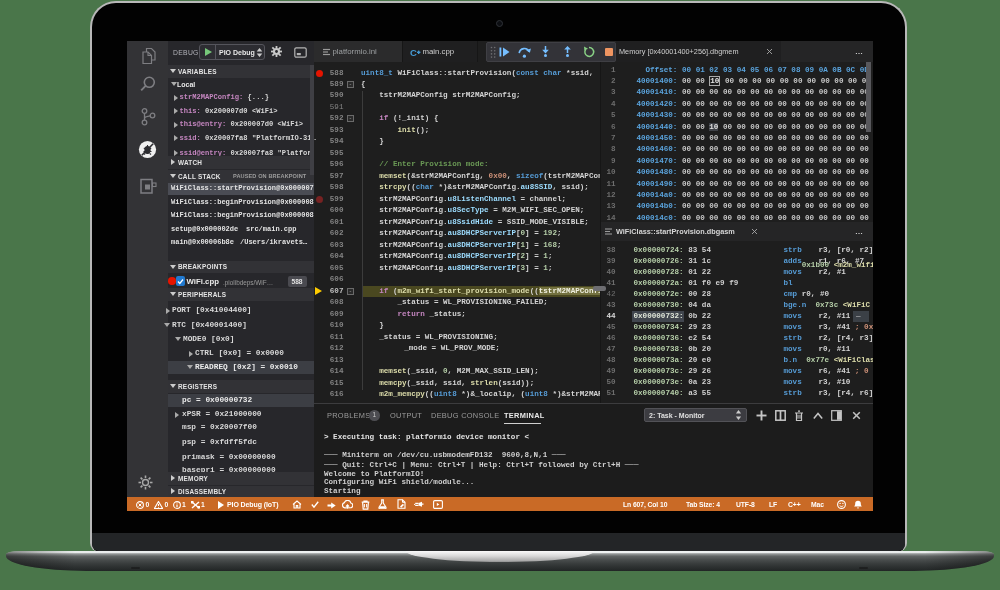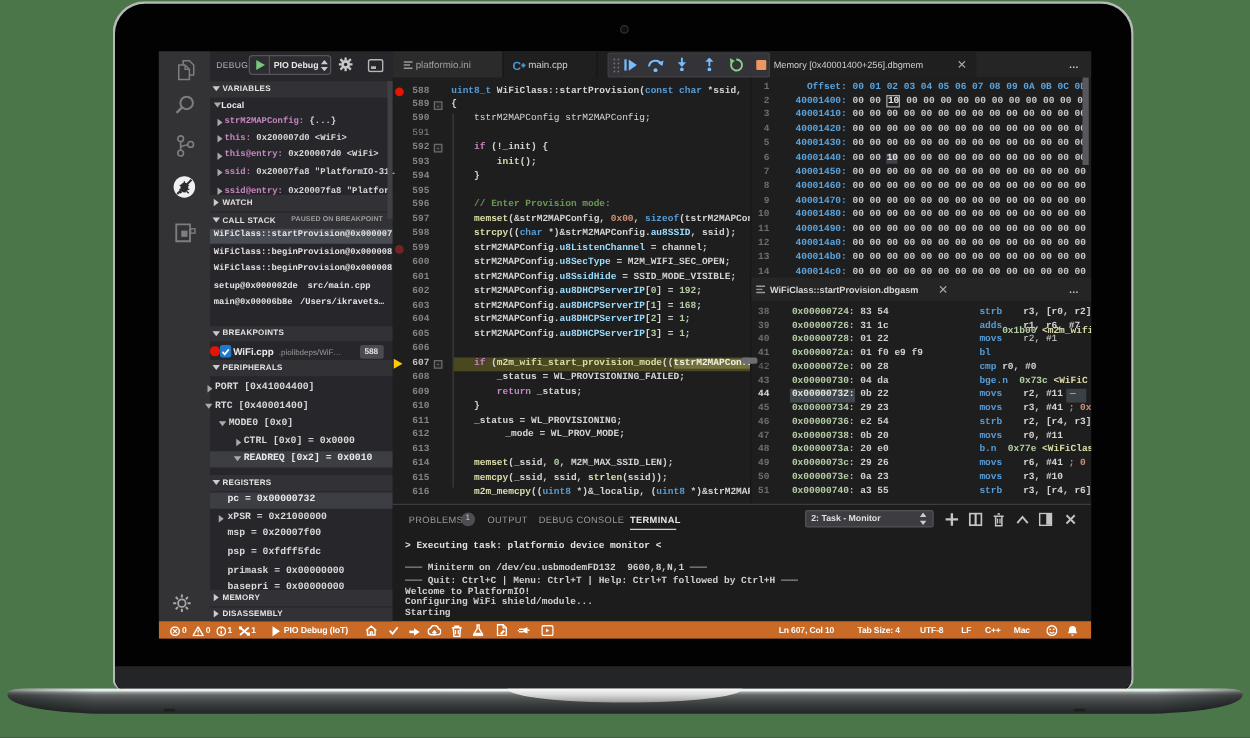--- a/index.html
+++ b/index.html
@@ -260,21 +260,21 @@
         <div class="abs mono " style="left:202.817px;top:302.26px;line-height:11px;font-size:7.6px;color:#d4d4d4;white-space:pre;"><span style="color:#848484;font-weight:bold;">612</span></div>
         <div class="abs mono " style="left:202.817px;top:313.75px;line-height:11px;font-size:7.6px;color:#d4d4d4;white-space:pre;"><span style="color:#848484;font-weight:bold;">613</span></div>
         <div class="abs mono " style="left:202.817px;top:325.24px;line-height:11px;font-size:7.6px;color:#d4d4d4;white-space:pre;"><span style="color:#848484;font-weight:bold;">614</span></div>
         <div class="abs mono " style="left:202.817px;top:336.73px;line-height:11px;font-size:7.6px;color:#d4d4d4;white-space:pre;"><span style="color:#848484;font-weight:bold;">615</span></div>
         <div class="abs mono " style="left:202.817px;top:348.22px;line-height:11px;font-size:7.6px;color:#d4d4d4;white-space:pre;"><span style="color:#848484;font-weight:bold;">616</span></div>
         <div class="abs" style="left:220px;top:39.99px;width:7px;height:7px;border:0.8px solid #6a6a6a;background:#2a2a2a;color:#aaa;font:5.5px 'Liberation Mono';line-height:5px;text-align:center">-</div>
         <div class="abs" style="left:220px;top:74.46px;width:7px;height:7px;border:0.8px solid #6a6a6a;background:#2a2a2a;color:#aaa;font:5.5px 'Liberation Mono';line-height:5px;text-align:center">-</div>
         <div class="abs" style="left:220px;top:246.81px;width:7px;height:7px;border:0.8px solid #6a6a6a;background:#2a2a2a;color:#aaa;font:5.5px 'Liberation Mono';line-height:5px;text-align:center">-</div>
         <div class="abs mono " style="left:234px;top:26.5px;line-height:11px;font-size:7.6px;color:#d4d4d4;white-space:pre;"><span style="color:#569cd6;font-weight:bold;">uint8_t </span><span style="color:#d4d4d4;font-weight:bold;">WiFiClass::startProvision(</span><span style="color:#569cd6;font-weight:bold;">const char </span><span style="color:#d4d4d4;font-weight:bold;">*ssid,</span></div>
         <div class="abs mono " style="left:234px;top:37.99px;line-height:11px;font-size:7.6px;color:#d4d4d4;white-space:pre;"><span style="color:#d4d4d4;font-weight:bold;">{</span></div>
-        <div class="abs mono " style="left:252.244px;top:49.48px;line-height:11px;font-size:7.6px;color:#d4d4d4;white-space:pre;"><span style="color:#d4d4d4;font-weight:normal;">tstrM2MAPConfig strM2MAPConfig;</span></div>
+        <div class="abs mono " style="left:252.244px;top:49.48px;line-height:11px;font-size:7.6px;color:#d4d4d4;white-space:pre;"><span style="color:#d4d4d4;font-weight:bold;">tstrM2MAPConfig strM2MAPConfig;</span></div>
         <div class="abs mono " style="left:252.244px;top:72.46px;line-height:11px;font-size:7.6px;color:#d4d4d4;white-space:pre;"><span style="color:#c586c0;font-weight:bold;">if </span><span style="color:#d4d4d4;font-weight:bold;">(!_init) {</span></div>
         <div class="abs mono " style="left:270.487px;top:83.95px;line-height:11px;font-size:7.6px;color:#d4d4d4;white-space:pre;"><span style="color:#dcdcaa;font-weight:bold;">init</span><span style="color:#d4d4d4;font-weight:bold;">();</span></div>
         <div class="abs mono " style="left:252.244px;top:95.44px;line-height:11px;font-size:7.6px;color:#d4d4d4;white-space:pre;"><span style="color:#d4d4d4;font-weight:bold;">}</span></div>
         <div class="abs mono " style="left:252.244px;top:118.42px;line-height:11px;font-size:7.6px;color:#d4d4d4;white-space:pre;"><span style="color:#6a9955;font-weight:bold;">// Enter Provision mode:</span></div>
         <div class="abs mono " style="left:252.244px;top:129.91px;line-height:11px;font-size:7.6px;color:#d4d4d4;white-space:pre;"><span style="color:#dcdcaa;font-weight:bold;">memset</span><span style="color:#d4d4d4;font-weight:bold;">(&amp;strM2MAPConfig, </span><span style="color:#ce9178;font-weight:bold;">0x00</span><span style="color:#d4d4d4;font-weight:bold;">, </span><span style="color:#569cd6;font-weight:bold;">sizeof</span><span style="color:#d4d4d4;font-weight:bold;">(tstrM2MAPConfig));</span></div>
         <div class="abs mono " style="left:252.244px;top:141.4px;line-height:11px;font-size:7.6px;color:#d4d4d4;white-space:pre;"><span style="color:#dcdcaa;font-weight:bold;">strcpy</span><span style="color:#d4d4d4;font-weight:bold;">((</span><span style="color:#569cd6;font-weight:bold;">char </span><span style="color:#d4d4d4;font-weight:bold;">*)&amp;strM2MAPConfig.</span><span style="color:#9cdcfe;font-weight:bold;">au8SSID</span><span style="color:#d4d4d4;font-weight:bold;">, ssid);</span></div>
         <div class="abs mono " style="left:252.244px;top:152.89px;line-height:11px;font-size:7.6px;color:#d4d4d4;white-space:pre;"><span style="color:#d4d4d4;font-weight:bold;">strM2MAPConfig.</span><span style="color:#9cdcfe;font-weight:bold;">u8ListenChannel</span><span style="color:#d4d4d4;font-weight:bold;"> = channel;</span></div>
         <div class="abs mono " style="left:252.244px;top:164.38px;line-height:11px;font-size:7.6px;color:#d4d4d4;white-space:pre;"><span style="color:#d4d4d4;font-weight:bold;">strM2MAPConfig.</span><span style="color:#9cdcfe;font-weight:bold;">u8SecType</span><span style="color:#d4d4d4;font-weight:bold;"> = M2M_WIFI_SEC_OPEN;</span></div>
         <div class="abs mono " style="left:252.244px;top:175.87px;line-height:11px;font-size:7.6px;color:#d4d4d4;white-space:pre;"><span style="color:#d4d4d4;font-weight:bold;">strM2MAPConfig.</span><span style="color:#9cdcfe;font-weight:bold;">u8SsidHide</span><span style="color:#d4d4d4;font-weight:bold;"> = SSID_MODE_VISIBLE;</span></div>
         <div class="abs mono " style="left:252.244px;top:187.36px;line-height:11px;font-size:7.6px;color:#d4d4d4;white-space:pre;"><span style="color:#d4d4d4;font-weight:bold;">strM2MAPConfig.</span><span style="color:#9cdcfe;font-weight:bold;">au8DHCPServerIP</span><span style="color:#d4d4d4;font-weight:bold;">[</span><span style="color:#b5cea8;font-weight:bold;">0</span><span style="color:#d4d4d4;font-weight:bold;">] = </span><span style="color:#b5cea8;font-weight:bold;">192</span><span style="color:#d4d4d4;font-weight:bold;">;</span></div>
@@ -350,21 +350,21 @@
 <div class="abs mono " style="left:506.5px;top:204px;line-height:11px;font-size:7.6px;color:#d4d4d4;white-space:pre;"><span style="color:#b5cea8;font-weight:bold;">0x00000724:</span><span style="color:#d0d0d0;font-weight:bold;"> 83 54</span></div>
 <div class="abs mono " style="left:656.5px;top:204px;line-height:11px;font-size:7.6px;color:#d4d4d4;white-space:pre;"><span style="color:#569cd6;font-weight:bold;">strb</span></div>
 <div class="abs mono " style="left:691.5px;top:204px;line-height:11px;font-size:7.6px;color:#d4d4d4;white-space:pre;"><span style="color:#d4d4d4;font-weight:bold;">r3, [r0, r2]</span></div>
 <div class="abs mono " style="left:479.378px;top:215px;line-height:11px;font-size:7.6px;color:#d4d4d4;white-space:pre;"><span style="color:#6e6e6e;font-weight:bold;">39</span></div>
 <div class="abs mono " style="left:506.5px;top:215px;line-height:11px;font-size:7.6px;color:#d4d4d4;white-space:pre;"><span style="color:#b5cea8;font-weight:bold;">0x00000726:</span><span style="color:#d0d0d0;font-weight:bold;"> 31 1c</span></div>
 <div class="abs mono " style="left:656.5px;top:215px;line-height:11px;font-size:7.6px;color:#d4d4d4;white-space:pre;"><span style="color:#569cd6;font-weight:bold;margin-top:12px;">adds</span></div>
 <div class="abs mono " style="left:691.5px;top:215px;line-height:11px;font-size:7.6px;color:#d4d4d4;white-space:pre;"><span style="color:#d4d4d4;font-weight:bold;">r1, r6, #7</span></div>
 <div class="abs mono " style="left:479.378px;top:226px;line-height:11px;font-size:7.6px;color:#d4d4d4;white-space:pre;"><span style="color:#6e6e6e;font-weight:bold;">40</span></div>
 <div class="abs mono " style="left:506.5px;top:226px;line-height:11px;font-size:7.6px;color:#d4d4d4;white-space:pre;"><span style="color:#b5cea8;font-weight:bold;">0x00000728:</span><span style="color:#d0d0d0;font-weight:bold;"> 01 22</span></div>
 <div class="abs mono " style="left:656.5px;top:226px;line-height:11px;font-size:7.6px;color:#d4d4d4;white-space:pre;"><span style="color:#569cd6;font-weight:bold;">movs</span></div>
-<div class="abs mono " style="left:691.5px;top:226px;line-height:11px;font-size:7.6px;color:#d4d4d4;white-space:pre;"><span style="color:#d4d4d4;font-weight:normal;text-align:right;">r2, #1</span></div>
+<div class="abs mono " style="left:691.5px;top:226px;line-height:11px;font-size:7.6px;color:#d4d4d4;white-space:pre;"><span style="color:#d4d4d4;font-weight:bold;text-align:right;">r2, #1</span></div>
 <div class="abs mono " style="left:479.378px;top:237px;line-height:11px;font-size:7.6px;color:#d4d4d4;white-space:pre;"><span style="color:#6e6e6e;font-weight:bold;">41</span></div>
 <div class="abs mono " style="left:506.5px;top:237px;line-height:11px;font-size:7.6px;color:#d4d4d4;white-space:pre;"><span style="color:#b5cea8;font-weight:bold;">0x0000072a:</span><span style="color:#d0d0d0;font-weight:bold;"> 01 f0 e9 f9</span></div>
 <div class="abs mono " style="left:656.5px;top:237px;line-height:11px;font-size:7.6px;color:#d4d4d4;white-space:pre;"><span style="color:#569cd6;font-weight:bold;">bl</span></div>
 <div class="abs mono " style="left:665.622px;top:219px;line-height:11px;font-size:7.6px;color:#d4d4d4;white-space:pre;"><span style="color:#b5cea8;font-weight:bold;">  0x1b00 </span><span style="color:#dcdcaa;font-weight:bold;">&lt;m2m_wifi</span></div>
 <div class="abs mono " style="left:479.378px;top:248px;line-height:11px;font-size:7.6px;color:#d4d4d4;white-space:pre;"><span style="color:#6e6e6e;font-weight:normal;text-align:right;">42</span></div>
 <div class="abs mono " style="left:506.5px;top:248px;line-height:11px;font-size:7.6px;color:#d4d4d4;white-space:pre;"><span style="color:#b5cea8;font-weight:bold;">0x0000072e:</span><span style="color:#d0d0d0;font-weight:bold;"> 00 28</span></div>
 <div class="abs mono " style="left:656.5px;top:248px;line-height:11px;font-size:7.6px;color:#d4d4d4;white-space:pre;"><span style="color:#569cd6;font-weight:bold;">cmp</span></div>
 <div class="abs mono " style="left:674.744px;top:248px;line-height:11px;font-size:7.6px;color:#d4d4d4;white-space:pre;"><span style="color:#d4d4d4;font-weight:bold;">r0, #0</span></div>
 <div class="abs mono " style="left:479.378px;top:259px;line-height:11px;font-size:7.6px;color:#d4d4d4;white-space:pre;"><span style="color:#6e6e6e;font-weight:bold;">43</span></div>
 <div class="abs mono " style="left:506.5px;top:259px;line-height:11px;font-size:7.6px;color:#d4d4d4;white-space:pre;"><span style="color:#b5cea8;font-weight:bold;">0x00000730:</span><span style="color:#d0d0d0;font-weight:bold;"> 04 da</span></div>

